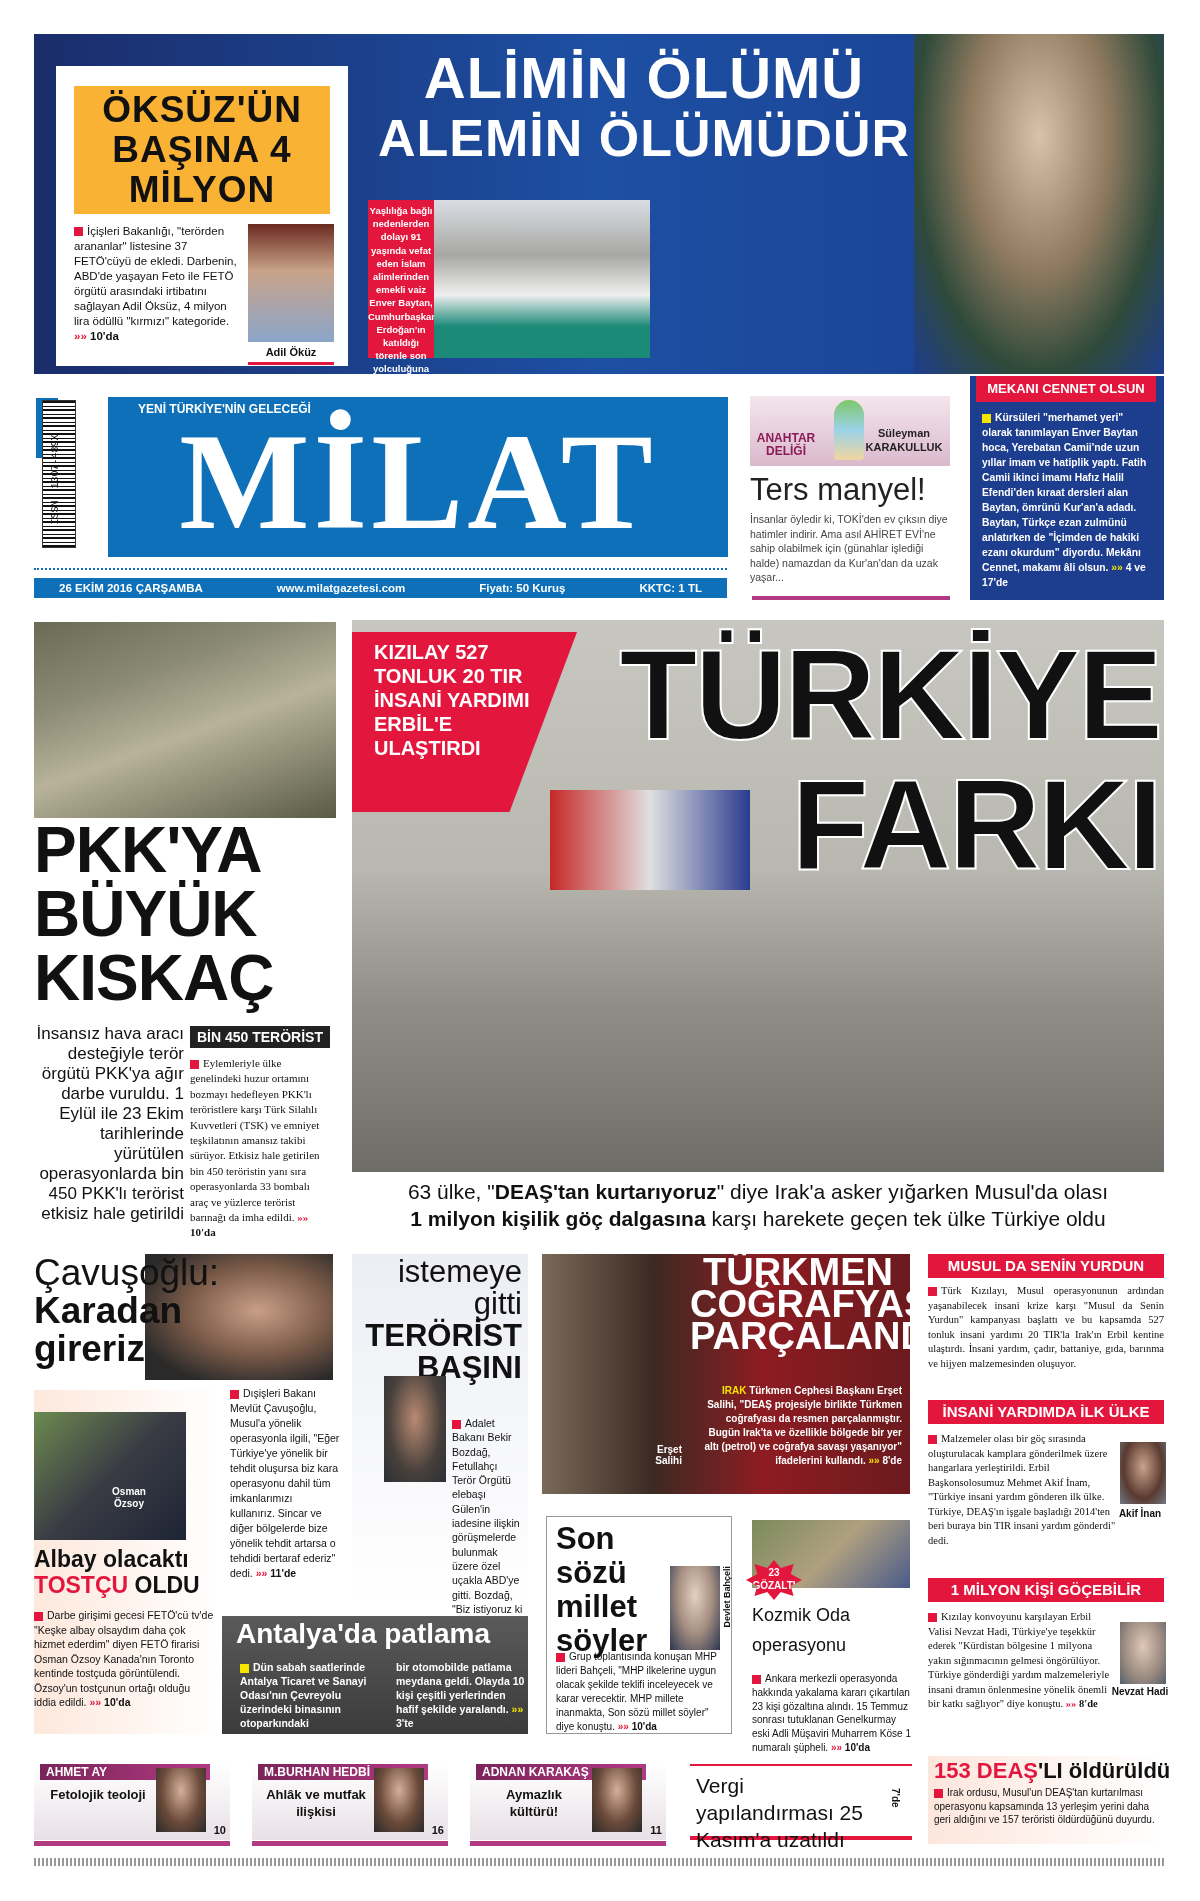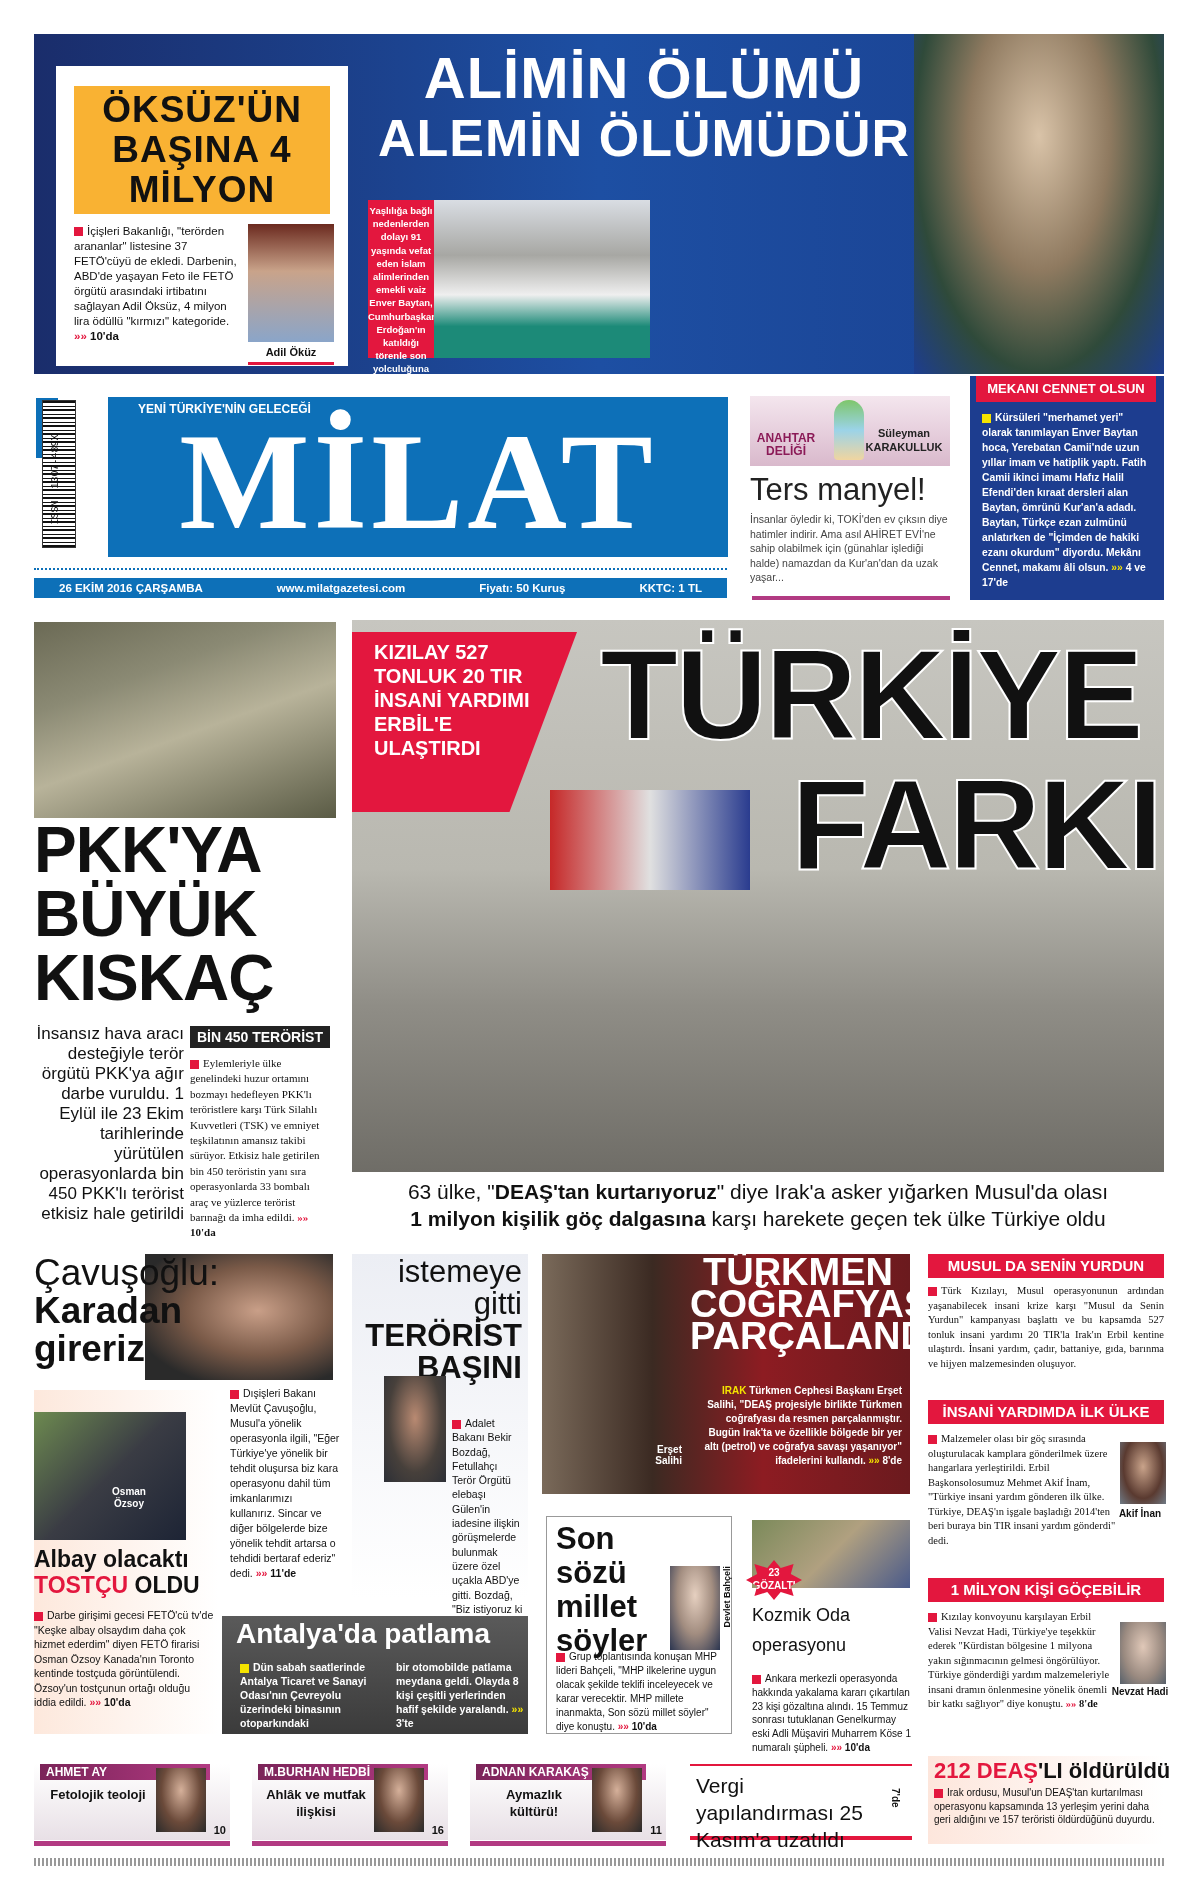--- a/index.html
+++ b/index.html
@@ -46,21 +46,21 @@
 
 #pkk-photo{left:34px;top:622px;width:302px;height:196px;background:linear-gradient(160deg,#6b6a55,#8b8a74 30%,#b8b39a 55%,#5a5b45)}
 #pkk-title{left:34px;top:818px;width:310px;font-weight:900;font-size:64px;line-height:64px;letter-spacing:-1px}
 #pkk-lead{left:34px;top:1024px;width:150px;text-align:right;font-size:17px;line-height:20px}
 #pkk-badge{left:190px;top:1026px;width:140px;height:22px;background:#222;color:#fff;font-weight:bold;font-size:14px;text-align:center;line-height:22px}
 #pkk-text{left:190px;top:1056px;width:140px;font-family:"Liberation Serif",serif;font-size:11px;line-height:15.4px}
 
 #main-photo{left:352px;top:620px;width:812px;height:552px;background:linear-gradient(180deg,#c7c6c0,#b9b8b0 45%,#8f8d86 70%,#6f6d67)}
 #main-red{left:352px;top:632px;width:225px;height:180px;background:#e3173e;clip-path:polygon(0 0,100% 0,70% 100%,0 100%)}
 #main-red-txt{left:374px;top:640px;color:#fff;font-weight:900;font-size:20px;line-height:24px}
-#turkiye{left:600px;top:630px;width:560px;text-align:left;font-weight:900;font-size:128px;line-height:130px;color:#111;-webkit-text-stroke:2px #fff;letter-spacing:-3px}
+#turkiye{left:600px;top:630px;width:560px;text-align:right;font-weight:900;font-size:128px;line-height:130px;color:#111;-webkit-text-stroke:2px #fff;letter-spacing:-3px}
 #farki{left:740px;top:760px;width:420px;text-align:right;font-weight:900;font-size:128px;line-height:130px;color:#111;-webkit-text-stroke:2px #fff;letter-spacing:-3px}
 #trucks{left:550px;top:790px;width:200px;height:100px;background:linear-gradient(90deg,#c62828,#e0e0e0 50%,#2a3c8f)}
 #main-sub{left:352px;top:1178px;width:812px;font-size:21px;line-height:27px;text-align:center}
 
 #cav-title{left:34px;top:1254px;width:230px;font-size:37px;line-height:38px}
 #cav-photo{left:145px;top:1254px;width:188px;height:126px;background:radial-gradient(ellipse at 60% 45%,#c99f88,#7a5a48 45%,#2a2a2a 80%)}
 #cav-text{left:230px;top:1386px;width:110px;font-size:10.5px;line-height:15px}
 #albay-bg{left:34px;top:1390px;width:185px;height:344px;background:linear-gradient(90deg,#fde8dc,#fff)}
 #albay-photo{left:34px;top:1412px;width:152px;height:128px;background:linear-gradient(135deg,#6d8a50,#3a3c44 50%,#1d2435)}
 #albay-cap{left:104px;top:1486px;color:#fff;font-size:10px;font-weight:bold;text-align:center;line-height:12px}
@@ -213,27 +213,27 @@
 <div class="rtext" style="top:1284px;text-align:justify"><span class="sq"></span><span>Türk Kızılayı, Musul operasyonunun ardından yaşanabilecek insani krize karşı "Musul da Senin Yurdun" kampanyası başlattı ve bu kapsamda 527 tonluk insani yardımı 20 TIR'la Irak'ın Erbil kentine ulaştırdı. İnsani yardım, çadır, battaniye, gıda, barınma ve hijyen malzemesinden oluşuyor.</span></div>
 <div class="rhead cond" style="top:1400px">İNSANİ YARDIMDA İLK ÜLKE</div>
 <div class="rtext" style="top:1432px;width:188px"><span class="sq"></span><span>Malzemeler olası bir göç sırasında oluşturulacak kamplara gönderilmek üzere hangarlara yerleştirildi. Erbil Başkonsolosumuz Mehmet Akif İnam, "Türkiye insani yardım gönderen ilk ülke. Türkiye, DEAŞ'ın işgale başladığı 2014'ten beri buraya bin TIR insani yardım gönderdi" dedi.</span></div>
 <div id="akif-photo" class="abs"></div>
 <div id="akif-cap" class="abs">Akif İnan</div>
 <div class="rhead cond" style="top:1578px">1 MİLYON KİŞİ GÖÇEBİLİR</div>
 <div class="rtext" style="top:1610px;width:188px"><span class="sq"></span><span>Kızılay konvoyunu karşılayan Erbil Valisi Nevzat Hadi, Türkiye'ye teşekkür ederek "Kürdistan bölgesine 1 milyona yakın sığınmacının gelmesi öngörülüyor. Türkiye gönderdiği yardım malzemeleriyle insani dramın önlenmesine yönelik önemli bir katkı sağlıyor" diye konuştu.</span> <span class="arr">»»</span> <b>8'de</b></div>
 <div id="nevzat-photo" class="abs"></div>
 <div id="nevzat-cap" class="abs">Nevzat Hadi</div>
 <div id="deas-box" class="abs"></div>
-<div id="deas-title" class="abs cond"><span>212 DEAŞ</span><b>'LI öldürüldü</b></div>
+<div id="deas-title" class="abs cond"><span>153 DEAŞ</span><b>'LI öldürüldü</b></div>
 <div id="deas-text" class="abs"><span class="sq"></span><span>Irak ordusu, Musul'un DEAŞ'tan kurtarılması operasyonu kapsamında 13 yerleşim yerini daha geri aldığını ve 157 teröristi öldürdüğünü duyurdu.</span></div>
 
 <div id="ant-box" class="abs"></div>
 <div id="ant-title" class="abs cond">Antalya'da patlama</div>
 <div id="ant-l" class="abs cond"><span class="sqy"></span><span>Dün sabah saatlerinde Antalya Ticaret ve Sanayi Odası'nın Çevreyolu üzerindeki binasının otoparkındaki</span></div>
-<div id="ant-r" class="abs cond"><span>bir otomobilde patlama meydana geldi. Olayda 8 kişi çeşitli yerlerinden hafif şekilde yaralandı.</span> <span style="color:#f5e400">»»</span> <span>3'te</span></div>
+<div id="ant-r" class="abs cond"><span>bir otomobilde patlama meydana geldi. Olayda 10 kişi çeşitli yerlerinden hafif şekilde yaralandı.</span> <span style="color:#f5e400">»»</span> <span>3'te</span></div>
 
 <div id="son-box" class="abs"></div>
 <div id="son-title" class="abs" style="width:120px">Son sözü millet söyler</div>
 <div id="son-photo" class="abs"></div>
 <div id="son-cap" class="abs">Devlet Bahçeli</div>
 <div id="son-text" class="abs"><span class="sq"></span><span>Grup toplantısında konuşan MHP lideri Bahçeli, "MHP ilkelerine uygun olacak şekilde teklifi inceleyecek ve karar verecektir. MHP millete inanmakta, Son sözü millet söyler" diye konuştu.</span> <span class="arr">»»</span> <b>10'da</b></div>
 
 <div id="koz-photo" class="abs"></div>
 <div id="koz-star" class="abs">23 GÖZALTI</div>
 <div id="koz-title" class="abs" style="width:164px">Kozmik Oda operasyonu</div>

